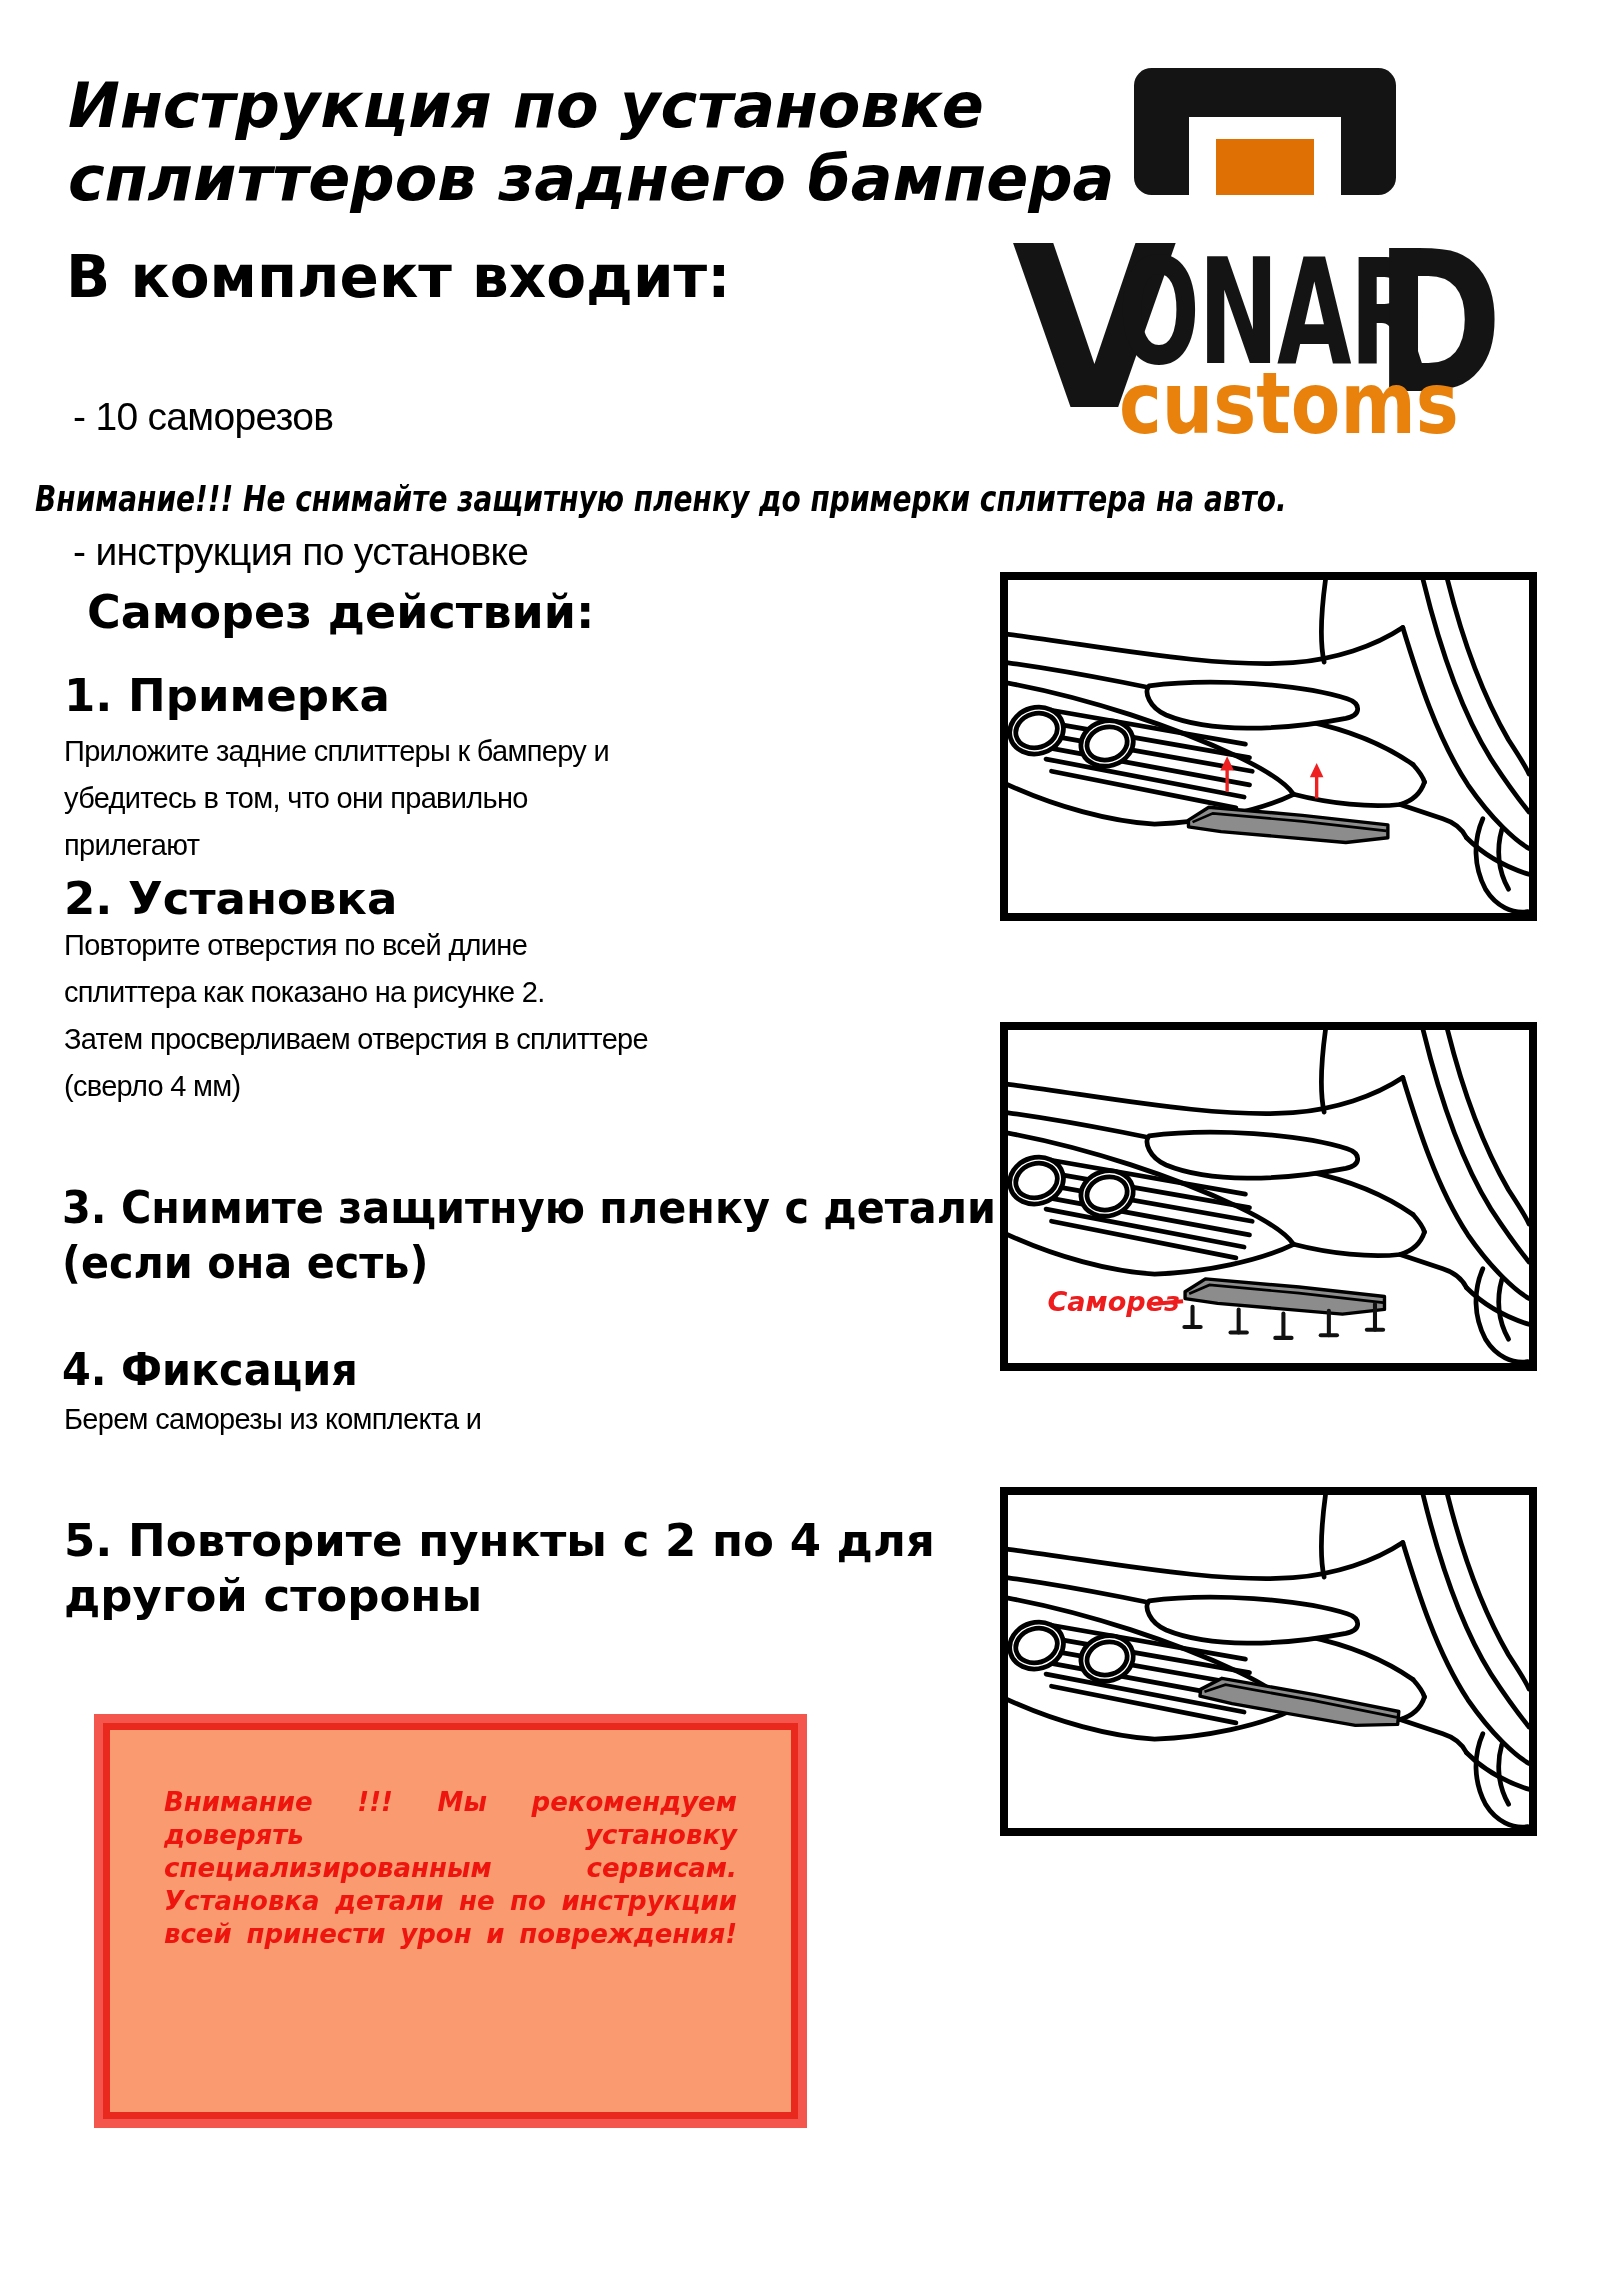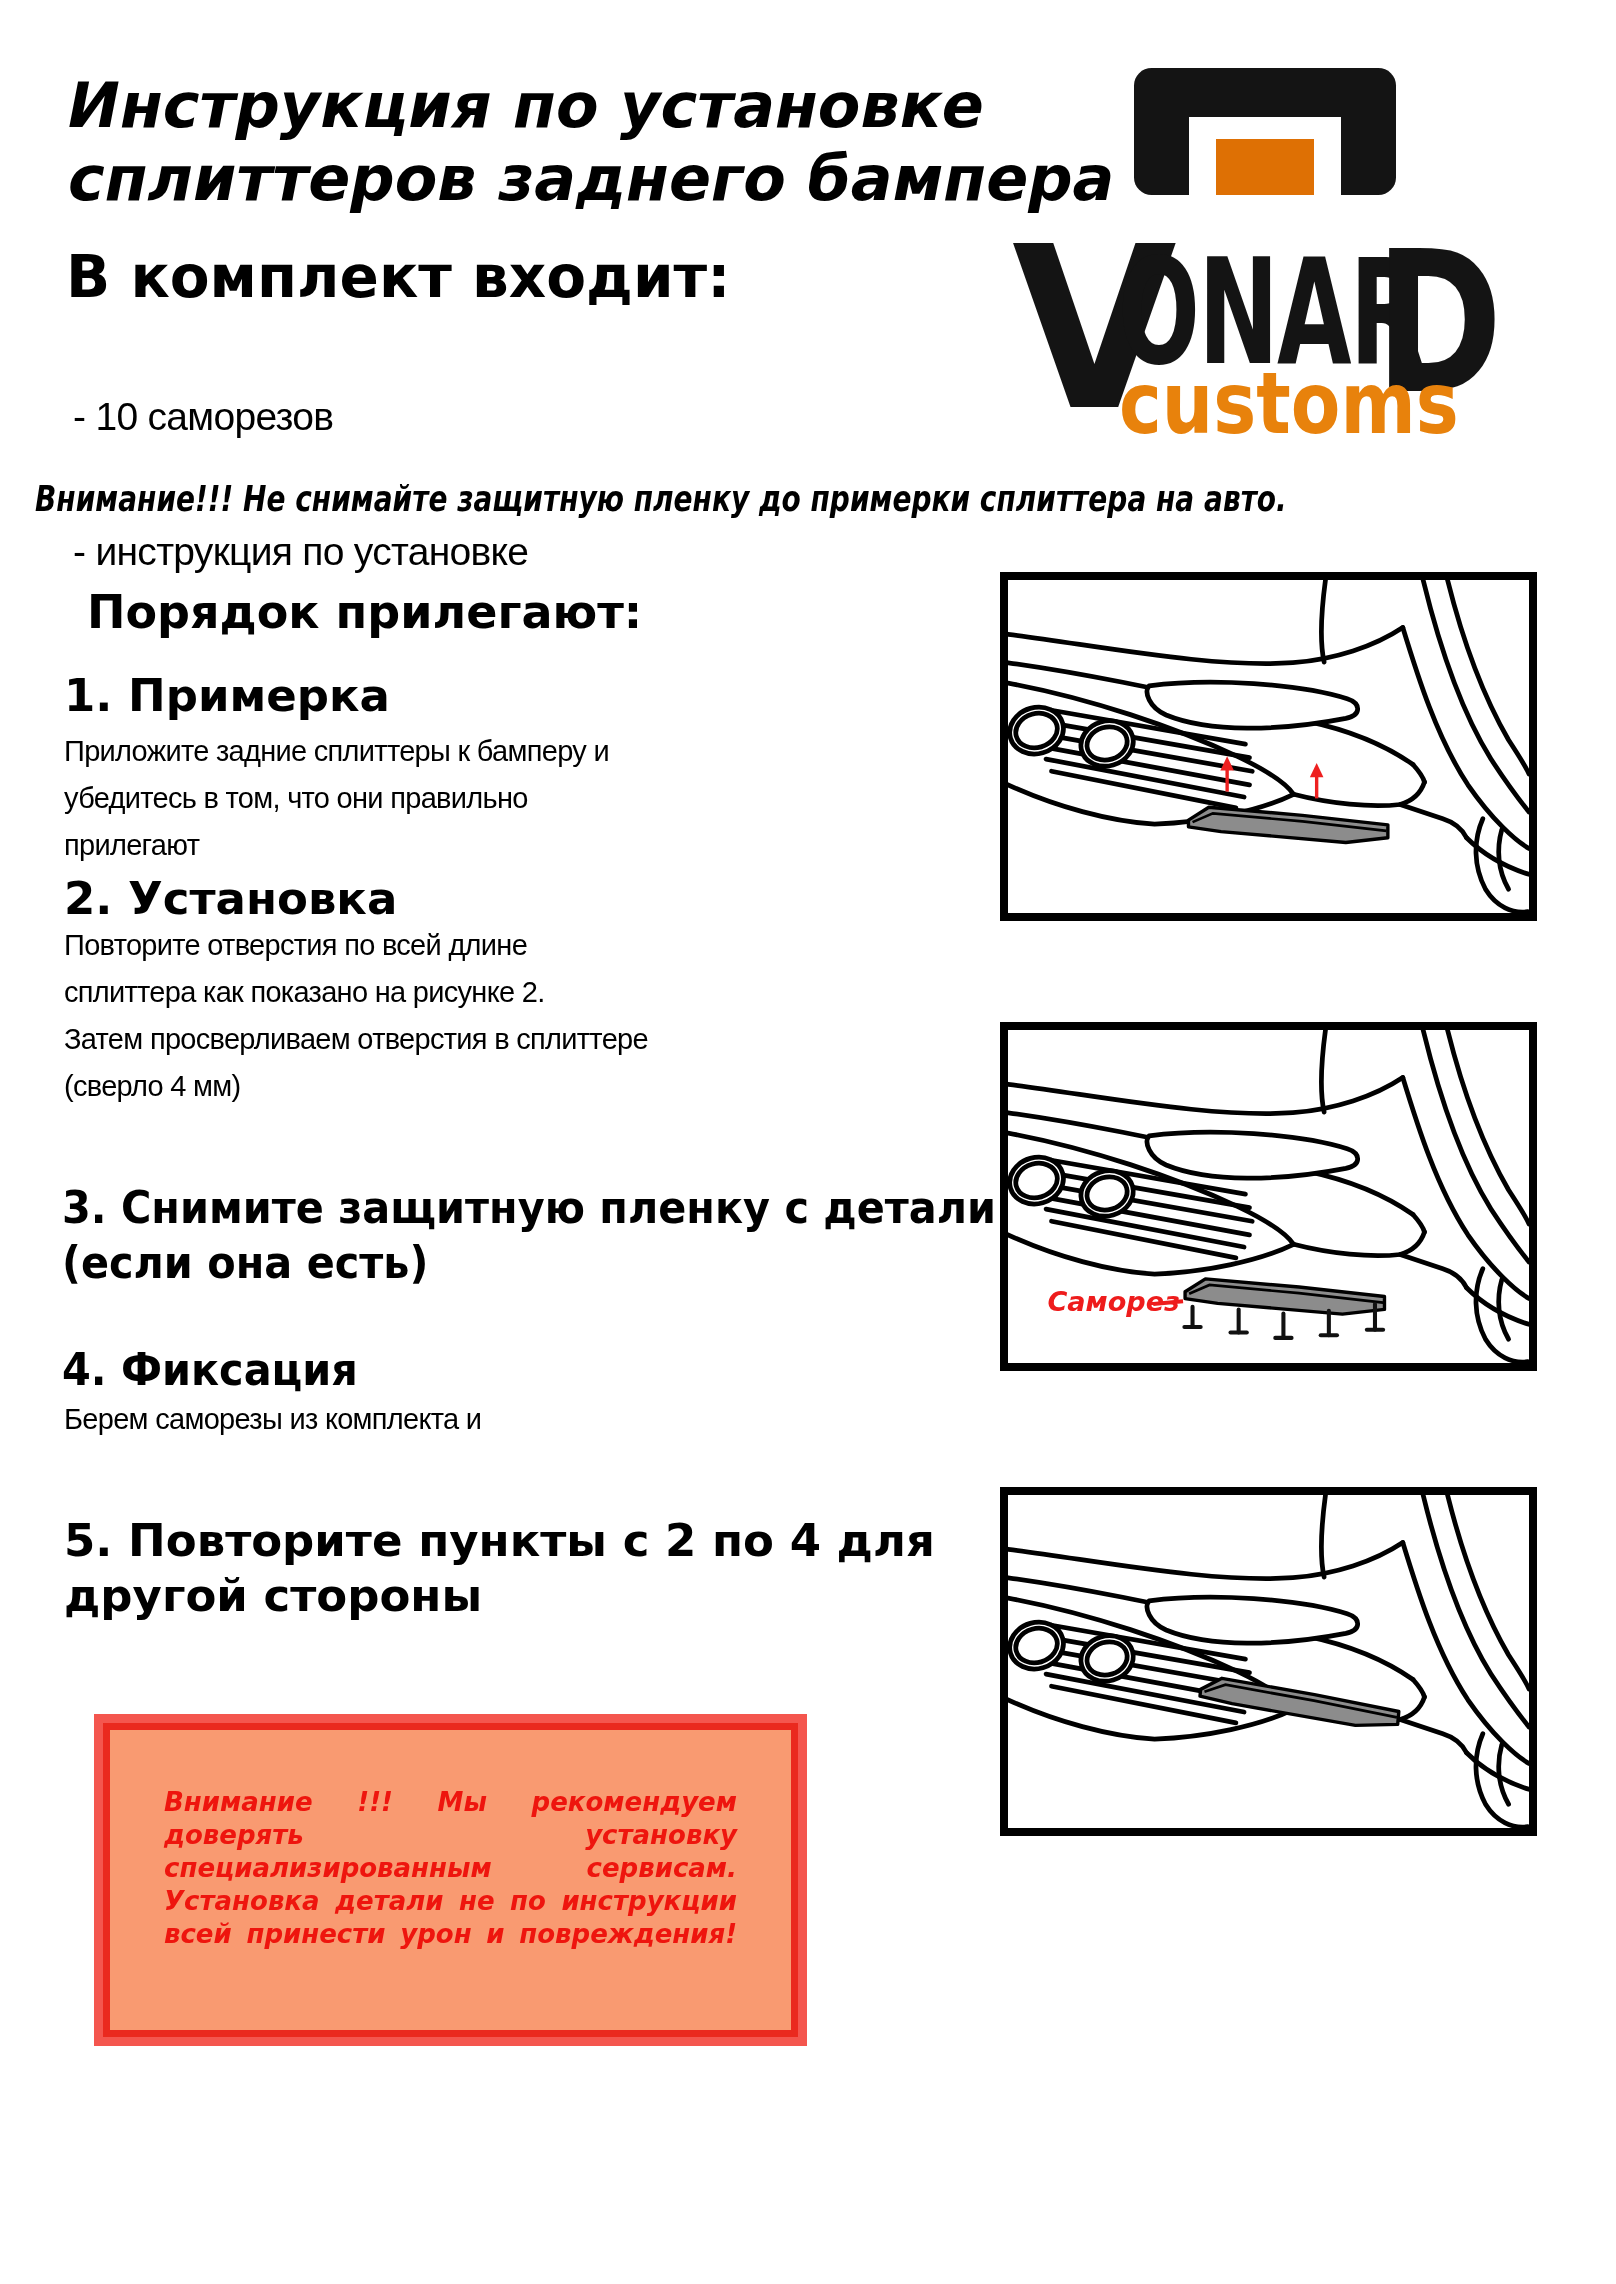--- a/index.html
+++ b/index.html
@@ -36,21 +36,21 @@
   .step-title{font-family:"DejaVu Sans",sans-serif;font-weight:bold;font-size:45px;line-height:1.22;}
   .step-title.narrow{transform:scaleX(.92);transform-origin:left top;}
   .step-body{font-size:29px;line-height:47px;letter-spacing:-0.7px;}
   .s1t{left:64px;top:669px;} .s1b{left:64px;top:728px;}
   .s2t{left:64px;top:872px;} .s2b{left:64px;top:922px;}
   .s3t{left:62px;top:1181px;}
   .s4t{left:62px;top:1343px;} .s4b{left:64px;top:1396px;}
   .s5t{left:64px;top:1514px;}
 
   
-  .warning-box{left:94px;top:1714px;width:713px;height:332px;box-sizing:border-box;
+  .warning-box{left:94px;top:1714px;width:713px;height:414px;box-sizing:border-box;
                background:#f99a71;border:9.5px solid #f4564e;}
   .warning-box-inner{position:absolute;left:0;top:0;right:0;bottom:0;border:7.5px solid #ea291e;
                      box-sizing:border-box;padding:56px 54px 0 54px;}
   .jline{display:flex;justify-content:space-between;
          font-family:"DejaVu Sans",sans-serif;font-weight:bold;font-style:italic;
          font-size:26px;line-height:33px;color:#ee150e;}
 
   
   .figure{left:1000px;width:537px;height:349px;box-sizing:border-box;border:8.1px solid #000;background:#fff;}
   .figure svg{display:block;width:521px;height:333px;}
@@ -76,21 +76,21 @@
   <div class="abs logo-letter logo-customs">customs</div>
 
   <div class="abs kit-heading">В комплект входит:</div>
   <div class="abs kit-list">
     <div>- 10 саморезов</div>
     <div>- инструкция по установке</div>
   </div>
 
   <div class="abs attention-note">Внимание!!! Не снимайте защитную пленку до примерки сплиттера на авто.</div>
 
-  <div class="abs proc-heading">Порядок прилегают:</div>
+  <div class="abs proc-heading">Саморез действий:</div>
 
   <div class="abs step-title s1t">1. Примерка</div>
   <div class="abs step-body s1b">
     <div>Приложите задние сплиттеры к бамперу и</div>
     <div>убедитесь в том, что они правильно</div>
     <div>прилегают</div>
   </div>
 
   <div class="abs step-title s2t">2. Установка</div>
   <div class="abs step-body s2b">

